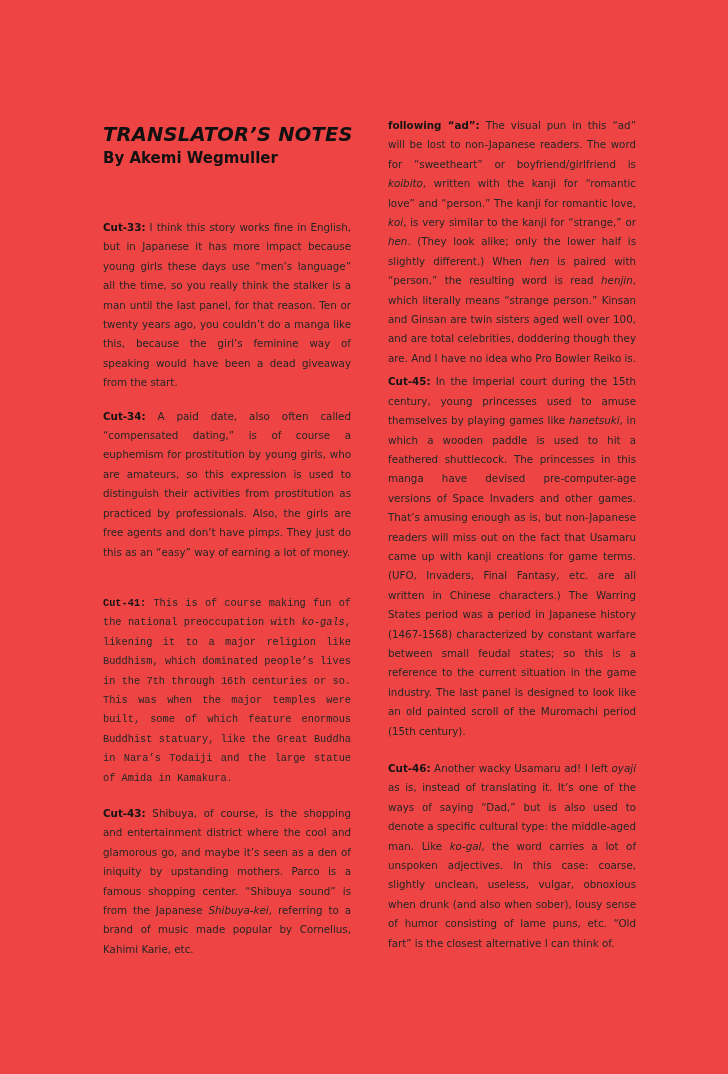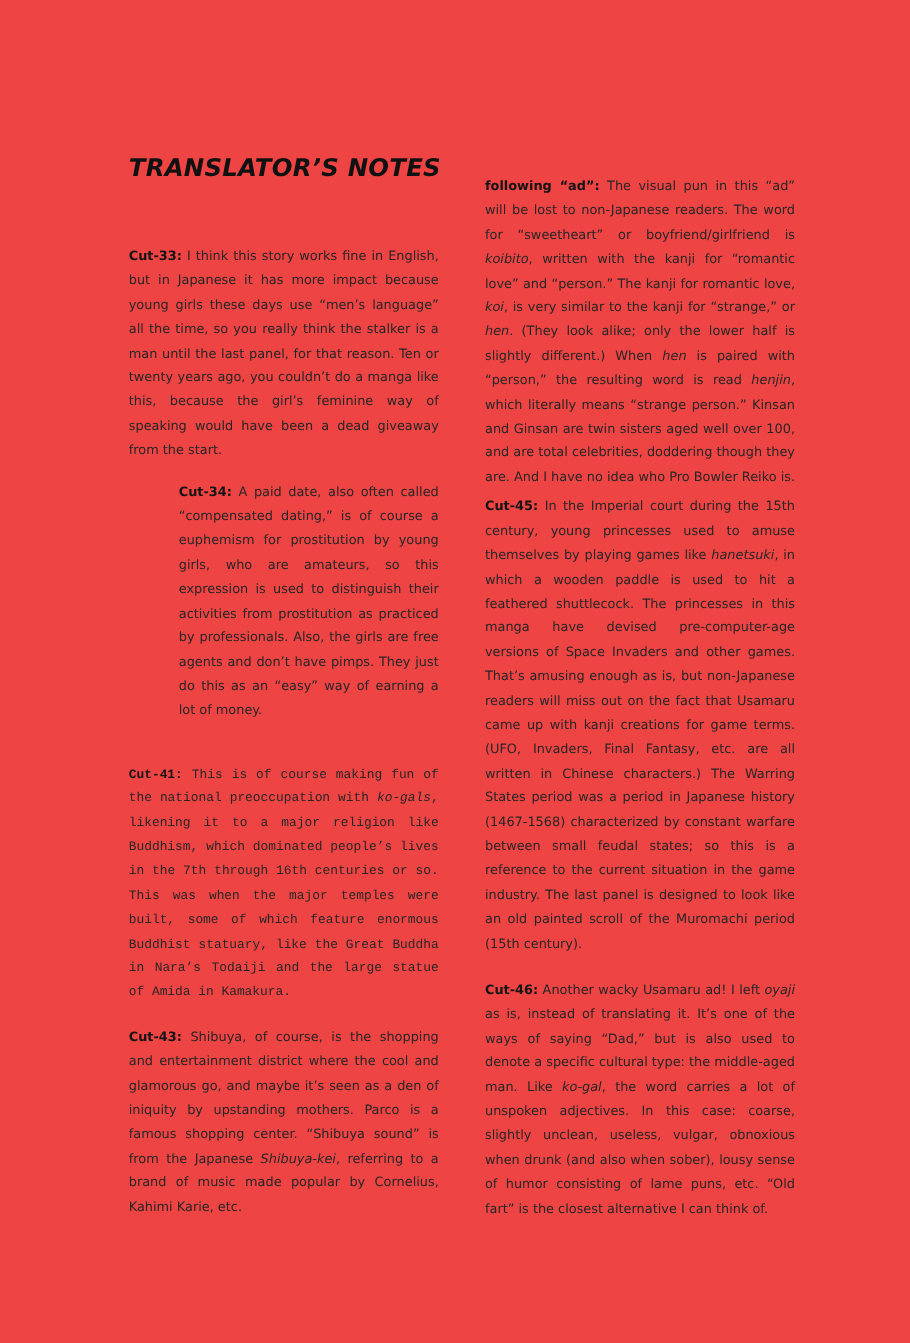--- a/index.html
+++ b/index.html
@@ -20,21 +20,21 @@
       left: 0; top: 0;
       width: 728px; height: 1074px;
       background: #ef4444;
     }
     .col {
       position: absolute;
       top: 124px;
       width: 248px;
     }
     .col-left { left: 103px; }
-    .col-right { left: 388px; top: 140px; }
+    .col-right { left: 388px; top: 116px; }
 
     .title {
       font-family: "DejaVu Sans", sans-serif;
       font-weight: bold;
       font-style: italic;
       font-size: 19.5px;
       letter-spacing: 0.2px;
       line-height: 22px;
       margin: 0;
       color: #111;
@@ -56,34 +56,35 @@
       margin: 0;
       color: #262626;
     }
     .note .label {
       font-weight: bold;
       color: #141414;
     }
     .note em { font-style: italic; }
 
     #n33 { margin-top: 50px; }
-    #n34 { margin-top: 14px; margin-left: 40px; }
+    #n34 { margin-top: 14px; }
     #n41 { margin-top: 32px; font-family: Liberation Mono, monospace; }
     #n43 { margin-top: 16px; }
 
     #n45 { margin-top: 4px; }
     #n46 { margin-top: 18px; }
   </style>
 </head>
 <body>
 
 <div class="page">
 
   <div class="col col-left">
     <h1 class="title">TRANSLATOR’S NOTES</h1>
+    <div class="byline">By Akemi Wegmuller</div>
 
     <p class="note" id="n33">
       <span class="label">Cut-33:</span><span> I think this story works fine in English, but in Japanese it has more impact because young girls these days use “men’s language” all the time, so you really think the stalker is a man until the last panel, for that reason. Ten or twenty years ago, you couldn’t do a manga like this, because the girl’s feminine way of speaking would have been a dead giveaway from the start.</span>
     </p>
 
     <p class="note" id="n34">
       <span class="label">Cut-34:</span><span> A paid date, also often called “compensated dating,” is of course a euphemism for prostitution by young girls, who are amateurs, so this expression is used to distinguish their activities from prostitution as practiced by professionals. Also, the girls are free agents and don’t have pimps. They just do this as an “easy” way of earning a lot of money.</span>
     </p>
 
     <p class="note" id="n41">

